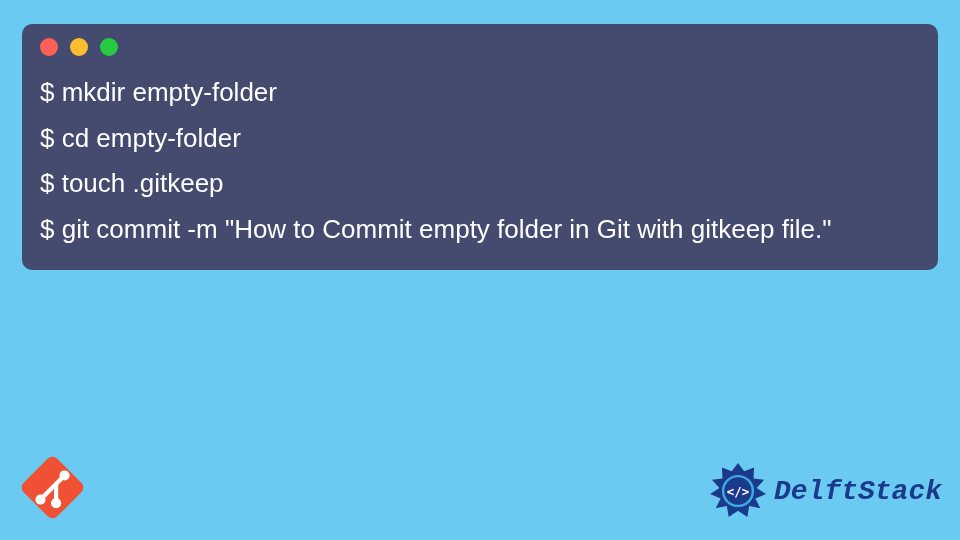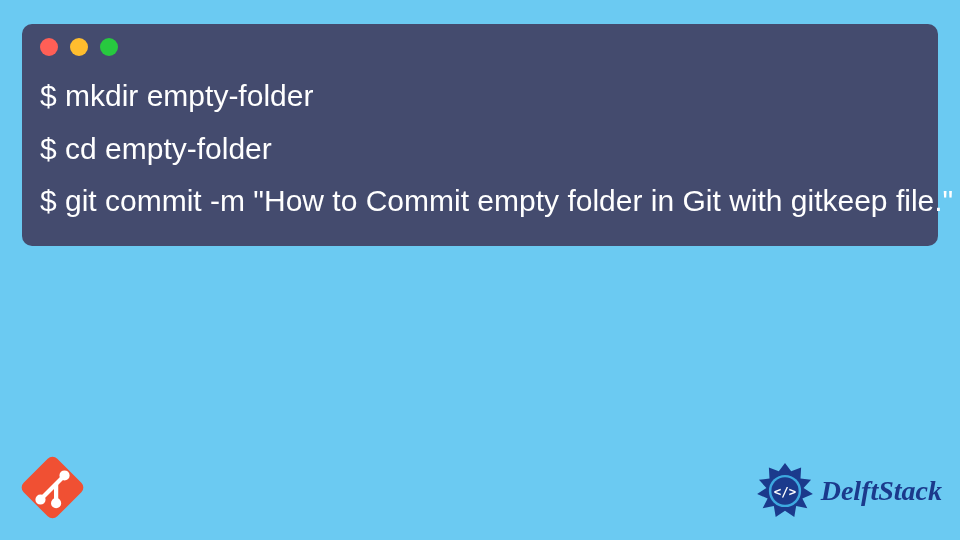--- a/index.html
+++ b/index.html
@@ -35,21 +35,21 @@
       border-radius: 50%;
     }
     .red { background: #ff5f56; }
     .yellow { background: #ffbd2e; }
     .green { background: #27c93f; }
     .terminal-body {
       padding: 4px 18px 0 18px;
     }
     .terminal-line {
       color: #ffffff;
-      font-size: 30px;
+      font-size: 26px;
       line-height: 1.75;
       font-family: Arial, sans-serif;
       white-space: pre;
     }
     .git-logo {
       position: absolute;
       bottom: 10px;
       left: 10px;
       width: 85px;
       height: 85px;
@@ -64,35 +64,36 @@
     }
     .delft-seal {
       width: 62px;
       height: 62px;
     }
     .delft-text {
       font-size: 28px;
       font-weight: bold;
       font-style: italic;
       color: #1b3a8c;
-      font-family: Liberation Serif, serif;
+      font-family: Liberation Mono, monospace;
     }
   </style>
 </head>
 <body>
 
 <div class="terminal">
   <div class="terminal-header">
     <div class="traffic-light red"></div>
     <div class="traffic-light yellow"></div>
     <div class="traffic-light green"></div>
   </div>
   <div class="terminal-body">
     <div class="terminal-line">$ mkdir empty-folder</div>
     <div class="terminal-line">$ cd empty-folder</div>
+    <div class="terminal-line">$ touch .gitkeep</div>
     <div class="terminal-line">$ git commit -m "How to Commit empty folder in Git with gitkeep file."</div>
   </div>
 </div>
 
 <div class="git-logo">
   <svg viewBox="0 0 100 100" width="85" height="85">
     <g transform="rotate(45 50 50)">
       <rect x="22" y="22" width="56" height="56" rx="8" fill="#f05033"></rect>
       <line x1="50" y1="30" x2="50" y2="70" stroke="#ffffff" stroke-width="5"></line>
       <line x1="50" y1="44" x2="66" y2="60" stroke="#ffffff" stroke-width="5"></line>

